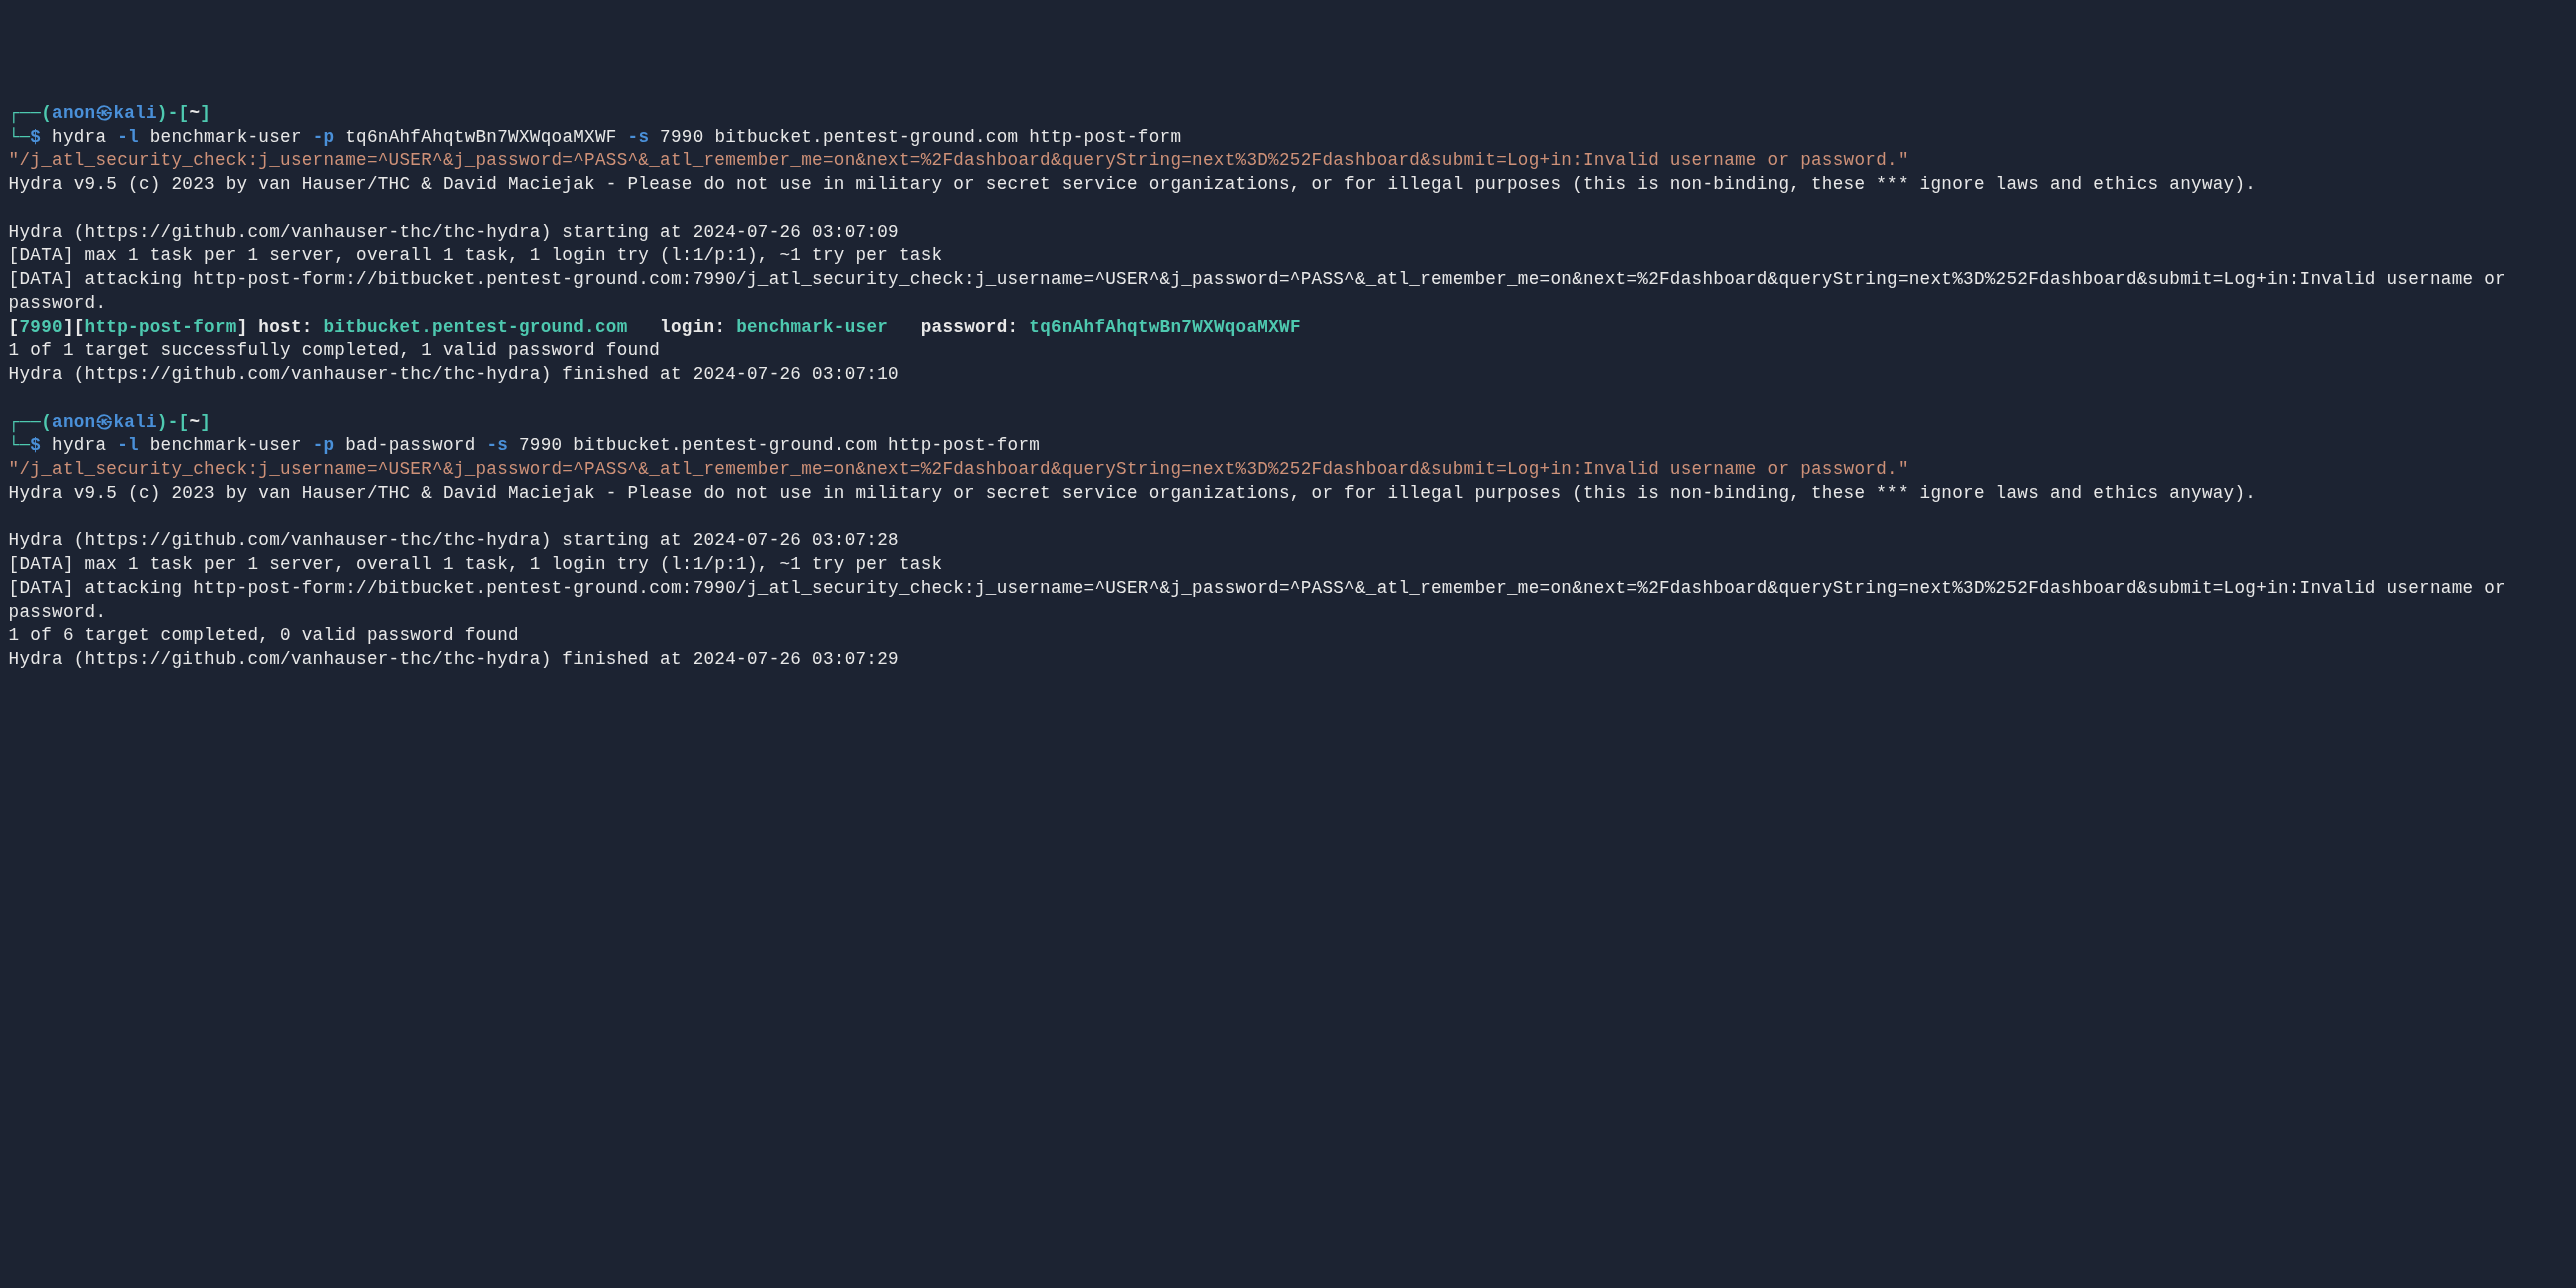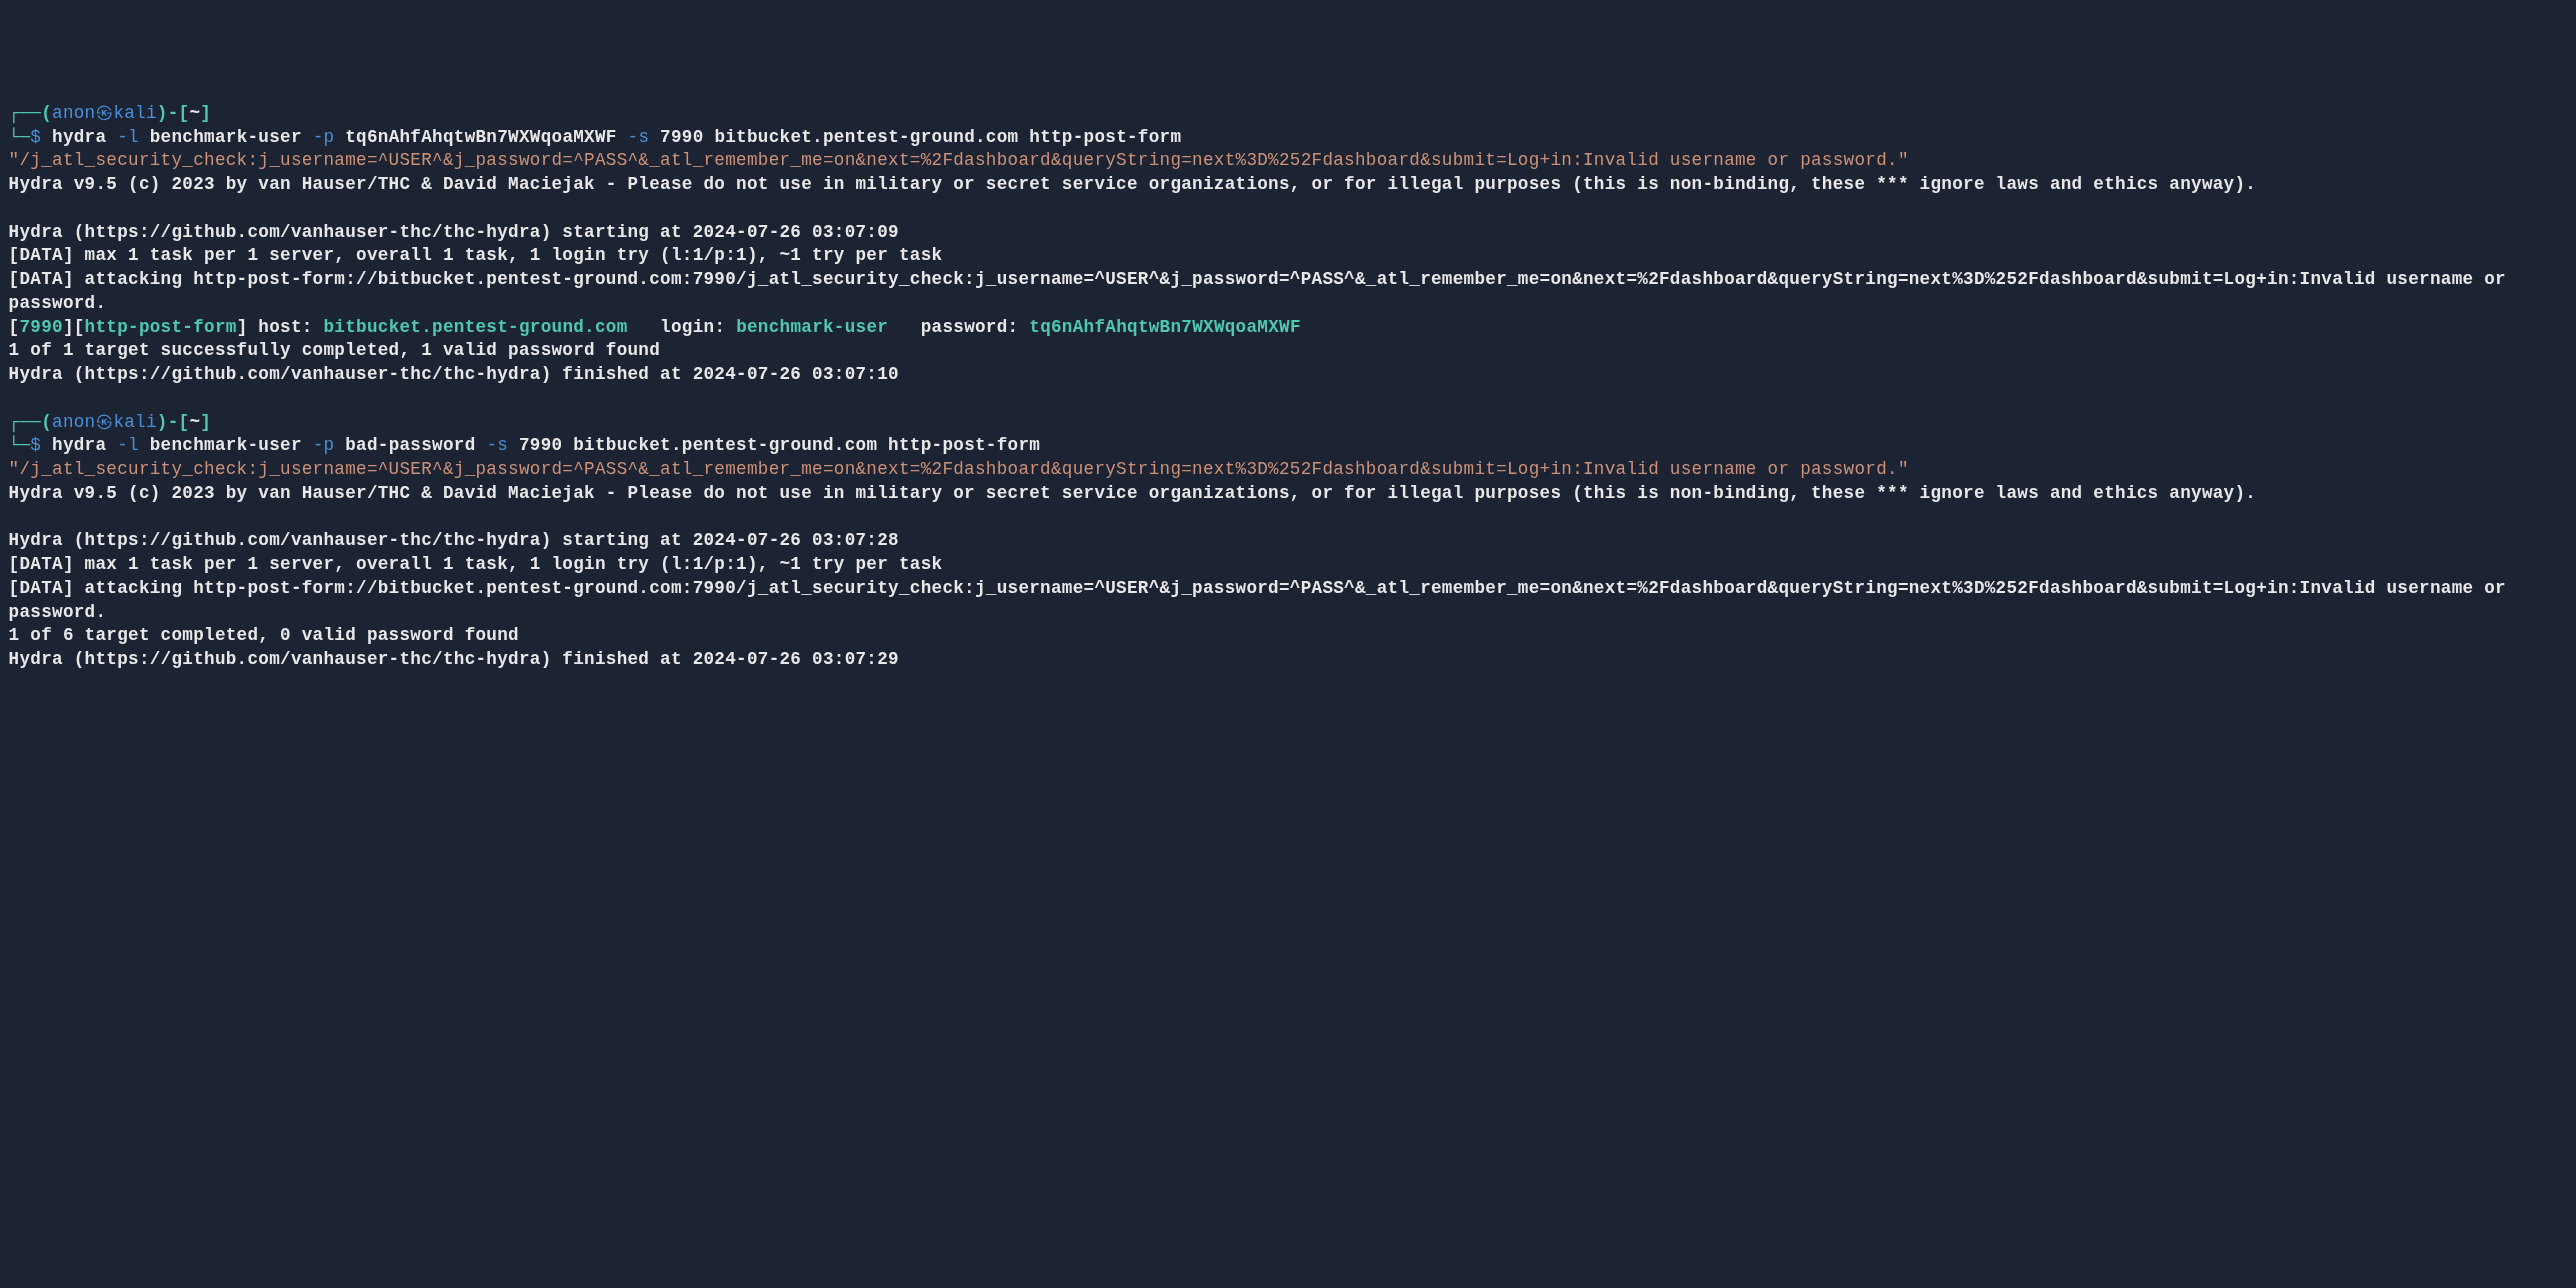--- a/index.html
+++ b/index.html
@@ -13,23 +13,23 @@
       font-family: 'Consolas', 'Monaco', 'Courier New', monospace;
       font-size: 17.6px;
       line-height: 1.35;
       padding: 6.9px 8.6px;
       white-space: pre-wrap;
       word-wrap: break-word;
       min-height: 100vh;
       width: 2576px;
       letter-spacing: 0.3px;
     }
-    .blue { color: #4a90d9; font-weight: normal; }
+    .blue { color: #4a90d9; font-weight: bold; }
     .teal { color: #4ec9b0; font-weight: bold; }
-    .white { color: #e8e8e8; font-weight: bold; }
+    .white { color: #e8e8e8; }
     .orange { color: #ce9178; }
     .bold { font-weight: bold; }
   </style>
 </head>
 <body>
 
 
 
 <div><span><span class="teal">┌──(</span><span class="blue">anon</span><span class="blue">㉿</span><span class="blue">kali</span><span class="teal">)-[</span><span class="white bold">~</span><span class="teal">]</span></span>
 <span><span class="teal">└─</span><span class="blue">$</span><span class="white"> hydra </span><span class="blue">-l</span><span class="white"> benchmark-user </span><span class="blue">-p</span><span class="white"> tq6nAhfAhqtwBn7WXWqoaMXWF </span><span class="blue">-s</span><span class="white"> 7990 bitbucket.pentest-ground.com http-post-form </span><span class="orange">"/j_atl_security_check:j_username=^USER^&amp;j_password=^PASS^&amp;_atl_remember_me=on&amp;next=%2Fdashboard&amp;queryString=next%3D%252Fdashboard&amp;submit=Log+in:Invalid username or password."</span></span>

